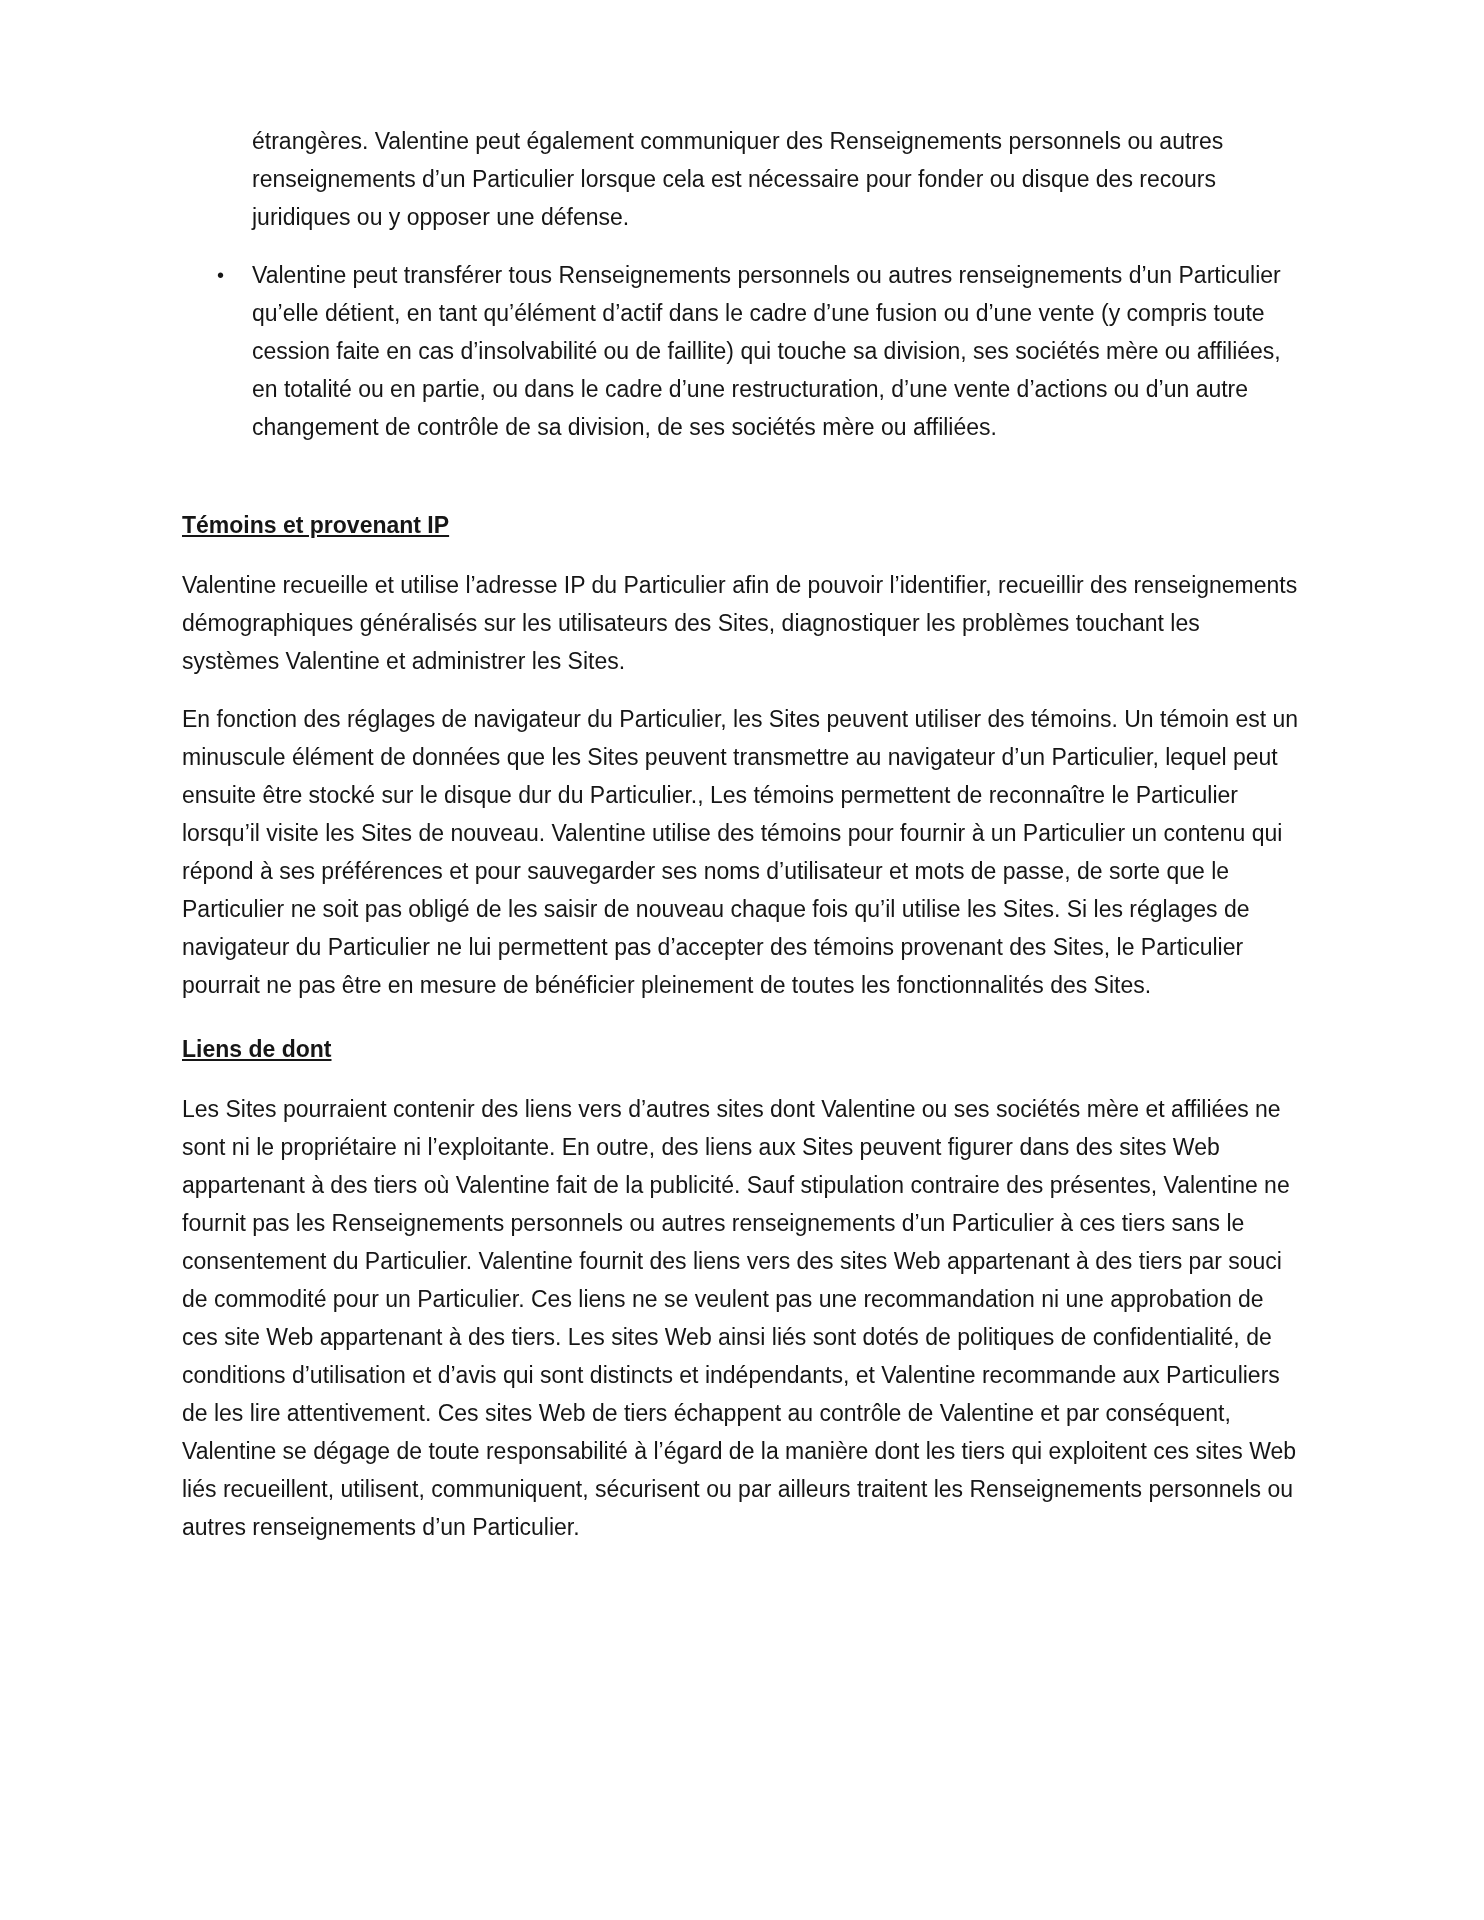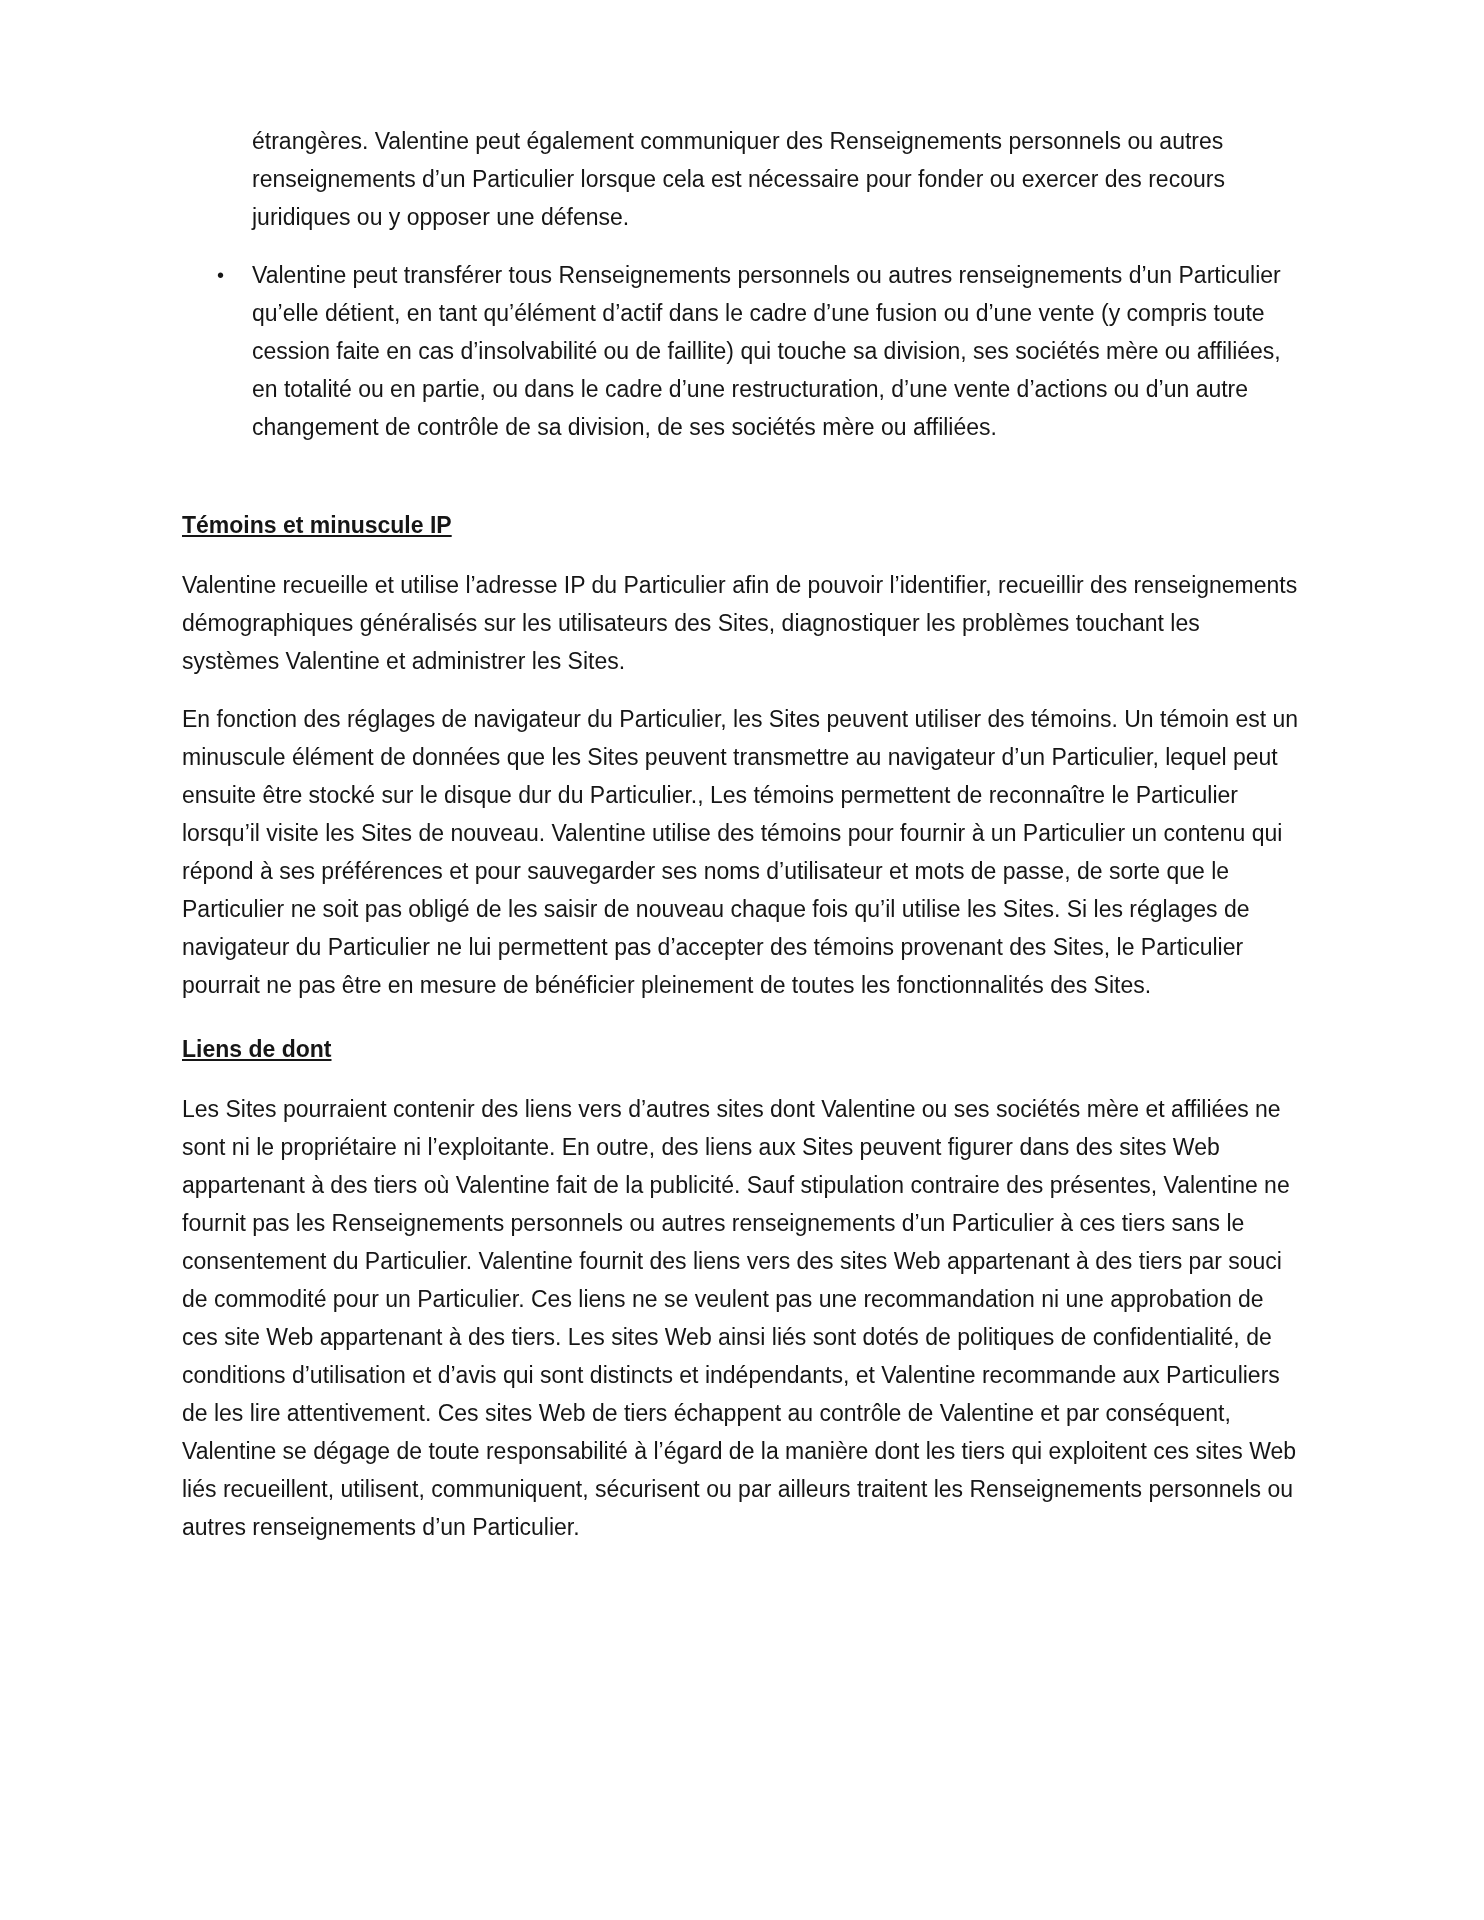--- a/index.html
+++ b/index.html
@@ -44,28 +44,28 @@
   }
   .section-heading.tight {
     margin-top: 26px;
   }
 </style>
 </head>
 <body>
 
 <div class="page">
 
-  <p class="para hanging">étrangères. Valentine peut également communiquer des Renseignements personnels ou autres renseignements d’un Particulier lorsque cela est nécessaire pour fonder ou exercer des recours juridiques ou y opposer une défense.</p>
+  <p class="para hanging">étrangères. Valentine peut également communiquer des Renseignements personnels ou autres renseignements d’un Particulier lorsque cela est nécessaire pour fonder ou disque des recours juridiques ou y opposer une défense.</p>
 
   <div class="bullet-row">
     <span class="bullet-marker">•</span>
     <span class="bullet-text">Valentine peut transférer tous Renseignements personnels ou autres renseignements d’un Particulier qu’elle détient, en tant qu’élément d’actif dans le cadre d’une fusion ou d’une vente (y compris toute cession faite en cas d’insolvabilité ou de faillite) qui touche sa division, ses sociétés mère ou affiliées, en totalité ou en partie, ou dans le cadre d’une restructuration, d’une vente d’actions ou d’un autre changement de contrôle de sa division, de ses sociétés mère ou affiliées.</span>
   </div>
 
-  <div class="section-heading">Témoins et minuscule IP</div>
+  <div class="section-heading">Témoins et provenant IP</div>
 
   <p class="para">Valentine recueille et utilise l’adresse IP du Particulier afin de pouvoir l’identifier, recueillir des renseignements démographiques généralisés sur les utilisateurs des Sites, diagnostiquer les problèmes touchant les systèmes Valentine et administrer les Sites.</p>
 
   <p class="para">En fonction des réglages de navigateur du Particulier, les Sites peuvent utiliser des témoins. Un témoin est un minuscule élément de données que les Sites peuvent transmettre au navigateur d’un Particulier, lequel peut ensuite être stocké sur le disque dur du Particulier., Les témoins permettent de reconnaître le Particulier lorsqu’il visite les Sites de nouveau. Valentine utilise des témoins pour fournir à un Particulier un contenu qui répond à ses préférences et pour sauvegarder ses noms d’utilisateur et mots de passe, de sorte que le Particulier ne soit pas obligé de les saisir de nouveau chaque fois qu’il utilise les Sites. Si les réglages de navigateur du Particulier ne lui permettent pas d’accepter des témoins provenant des Sites, le Particulier pourrait ne pas être en mesure de bénéficier pleinement de toutes les fonctionnalités des Sites.</p>
 
   <div class="section-heading tight">Liens de dont</div>
 
   <p class="para">Les Sites pourraient contenir des liens vers d’autres sites dont Valentine ou ses sociétés mère et affiliées ne sont ni le propriétaire ni l’exploitante. En outre, des liens aux Sites peuvent figurer dans des sites Web appartenant à des tiers où Valentine fait de la publicité. Sauf stipulation contraire des présentes, Valentine ne fournit pas les Renseignements personnels ou autres renseignements d’un Particulier à ces tiers sans le consentement du Particulier. Valentine fournit des liens vers des sites Web appartenant à des tiers par souci de commodité pour un Particulier. Ces liens ne se veulent pas une recommandation ni une approbation de ces site Web appartenant à des tiers. Les sites Web ainsi liés sont dotés de politiques de confidentialité, de conditions d’utilisation et d’avis qui sont distincts et indépendants, et Valentine recommande aux Particuliers de les lire attentivement. Ces sites Web de tiers échappent au contrôle de Valentine et par conséquent, Valentine se dégage de toute responsabilité à l’égard  de la manière dont les tiers qui exploitent ces sites Web liés recueillent, utilisent, communiquent, sécurisent ou par ailleurs traitent les Renseignements personnels ou autres renseignements d’un Particulier.</p>
 
 </div>

